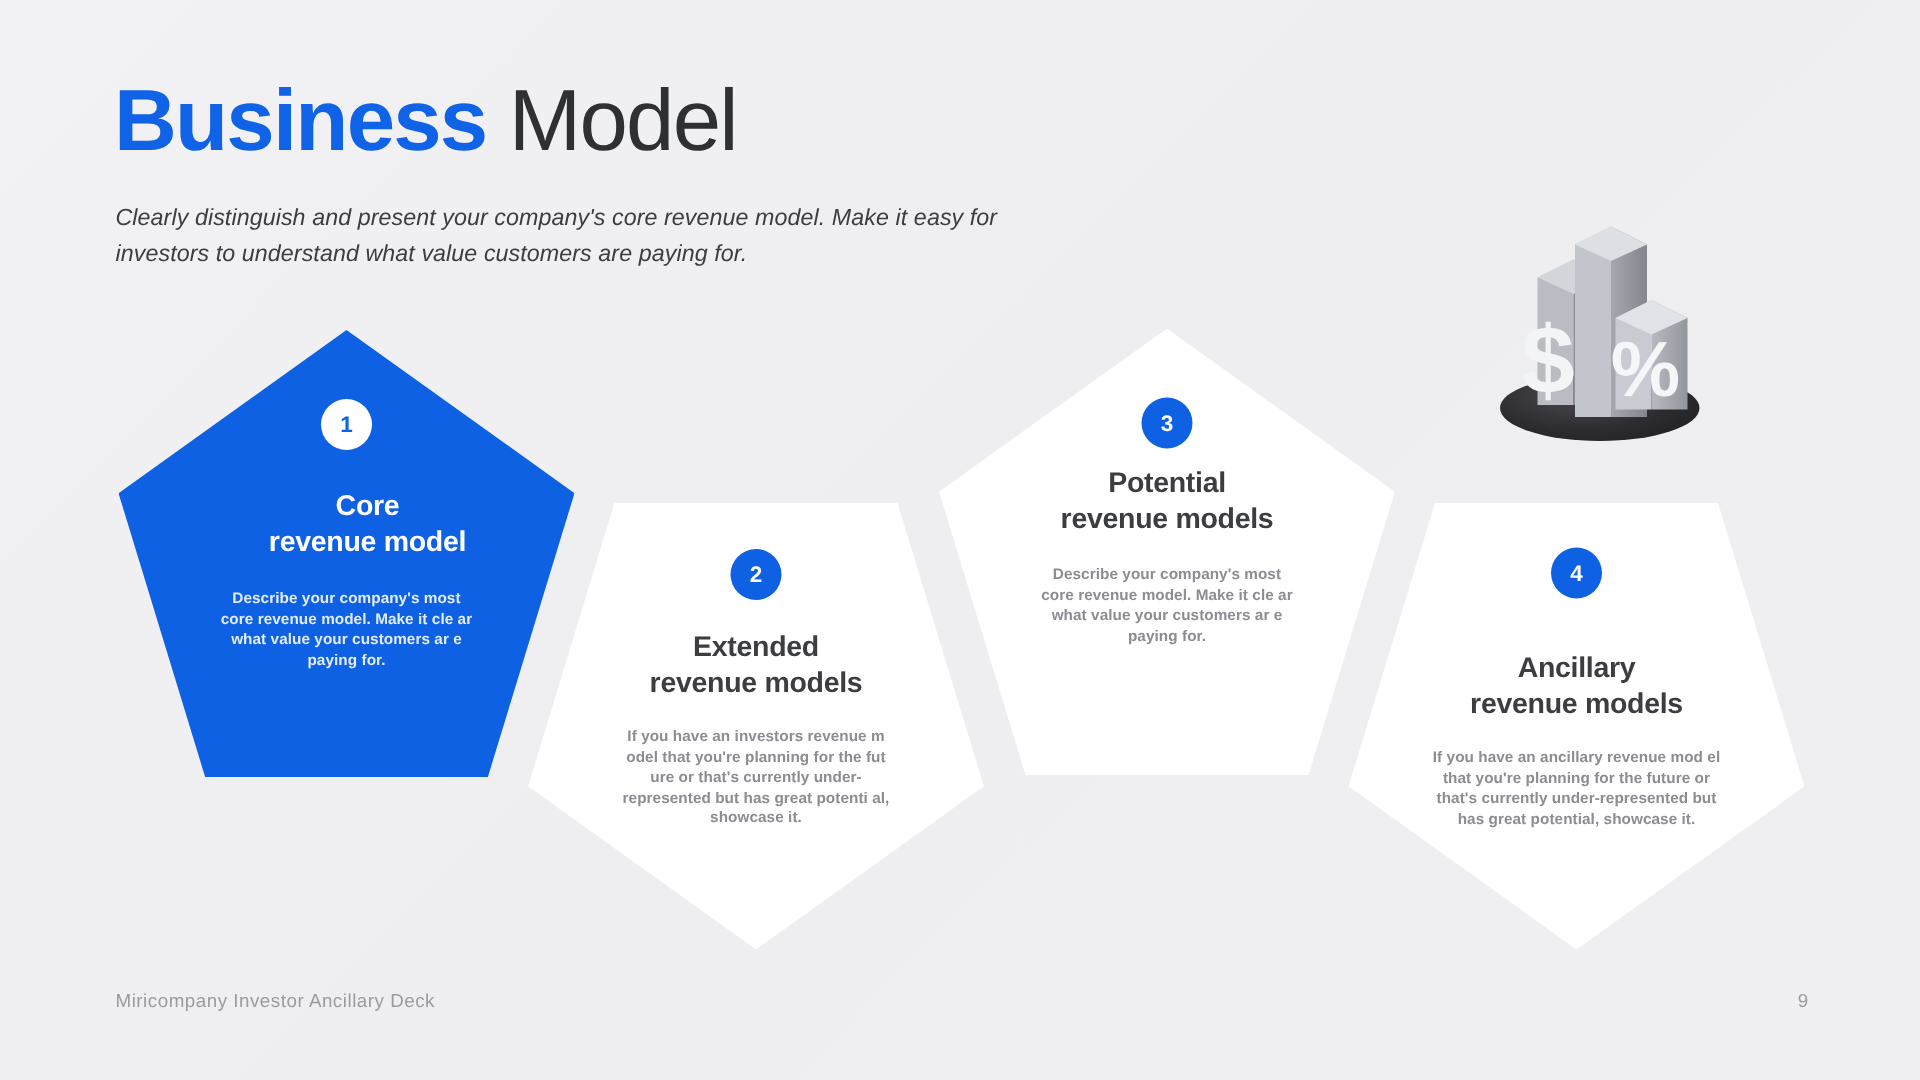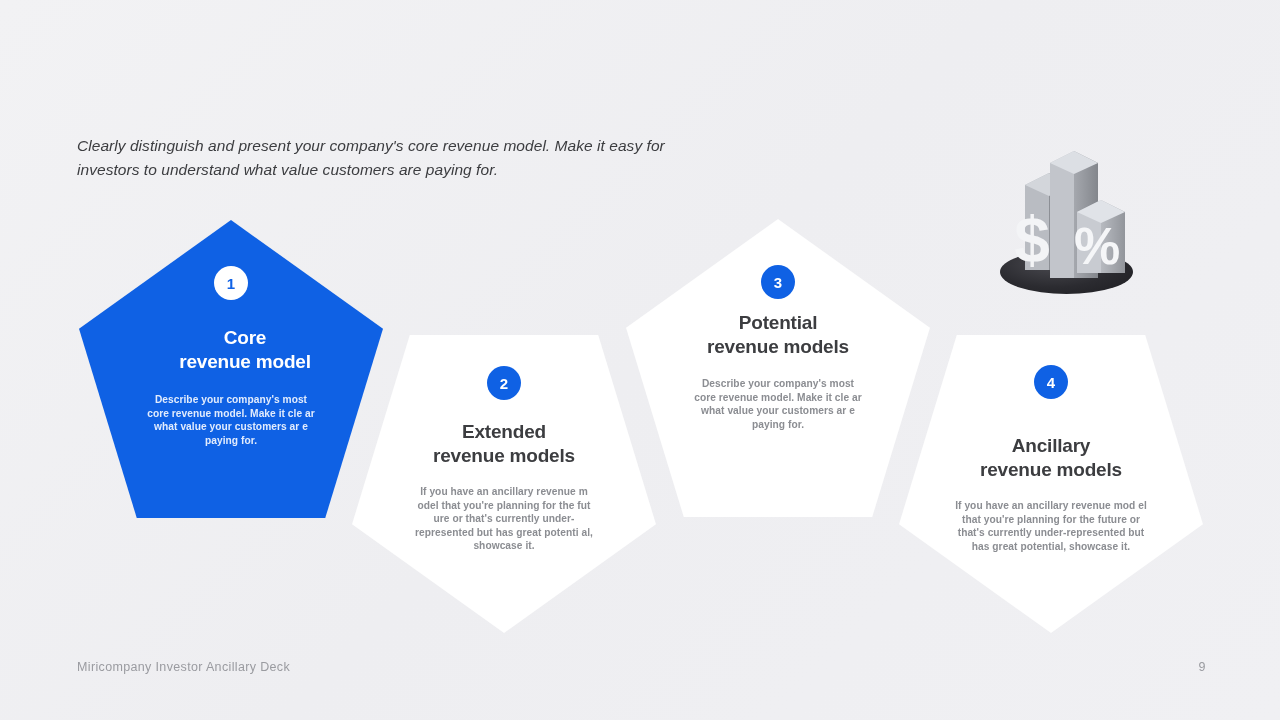--- a/index.html
+++ b/index.html
@@ -181,20 +181,23 @@
     text-align: center;
     font-size: 12.5px;
     color: #9a9ba0;
   }
 </style>
 </head>
 <body>
 
 <div class="slide">
 
+  <div class="title">
+    <span class="accent">Business</span><span class="plain"> Model</span>
+  </div>
 
   <div class="subtitle">Clearly distinguish and present your company's core revenue model. Make it easy for investors to understand what value customers are paying for.</div>
 
   <div class="penta-wrap">
 
     <div class="penta up blue" id="penta-1">
       <div class="shape"></div>
       <div class="inner">
         <div class="badge">1</div>
         <div class="heading">Core
@@ -202,21 +205,21 @@
         <div class="body">Describe your company's most core revenue model. Make it cle ar what value your customers ar e paying for.</div>
       </div>
     </div>
 
     <div class="penta down" id="penta-2">
       <div class="shape"></div>
       <div class="inner">
         <div class="badge">2</div>
         <div class="heading">Extended
 revenue models</div>
-        <div class="body">If you have an ancillary revenue m odel that you're planning for the fut ure or that's currently under-represented but has great potenti al, showcase it.</div>
+        <div class="body">If you have an investors revenue m odel that you're planning for the fut ure or that's currently under-represented but has great potenti al, showcase it.</div>
       </div>
     </div>
 
     <div class="penta up" id="penta-3">
       <div class="shape"></div>
       <div class="inner">
         <div class="badge">3</div>
         <div class="heading">Potential
 revenue models</div>
         <div class="body">Describe your company's most core revenue model. Make it cle ar what value your customers ar e paying for.</div>

